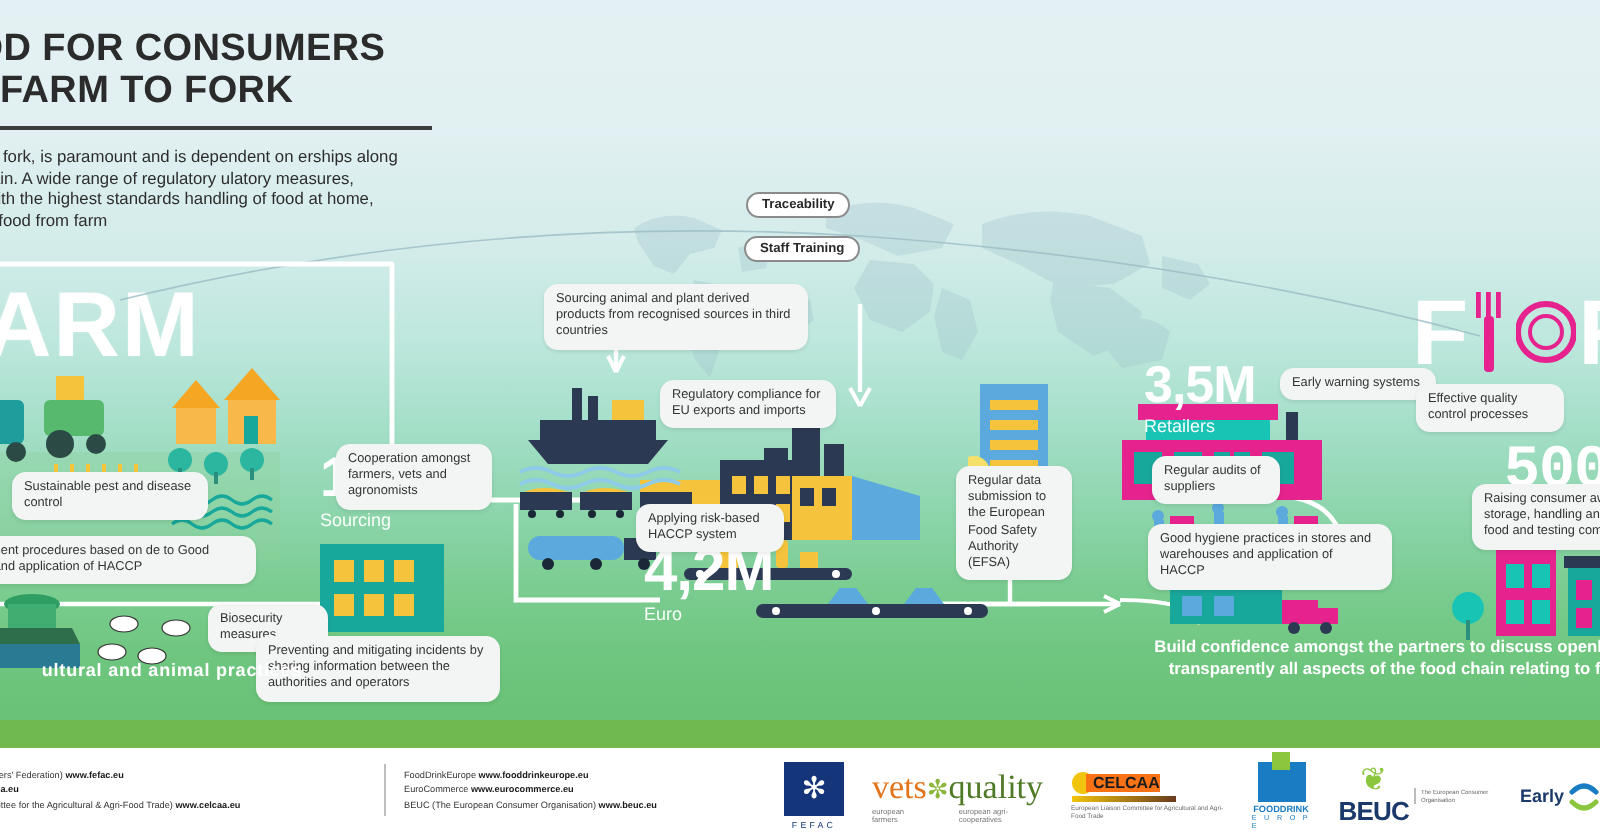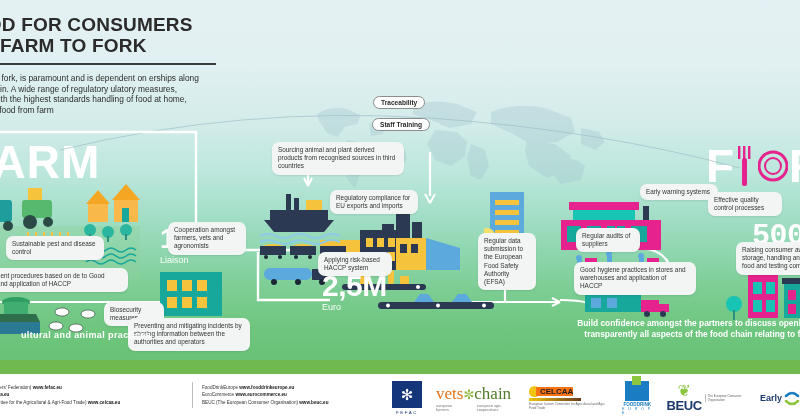--- a/index.html
+++ b/index.html
@@ -415,25 +415,29 @@
     <rect x="60" y="22" width="16" height="34" fill="#18a79b"></rect>
     <rect x="58" y="16" width="20" height="6" fill="#2b3a52"></rect>
     <g fill="#e5228d">
         <rect x="64" y="28" width="8" height="10"></rect>
         <rect x="64" y="42" width="8" height="10"></rect>
       </g>
   </svg>
 
   <div class="stat" id="stat-farmers">
     <div class="num">13M</div>
-    <div class="lbl">Liaison</div>
+    <div class="lbl">Sourcing</div>
   </div>
   <div class="stat" id="stat-jobs">
-    <div class="num">2,5M</div>
+    <div class="num">4,2M</div>
     <div class="lbl">Euro</div>
+  </div>
+  <div class="stat" id="stat-retail">
+    <div class="num">3,5M</div>
+    <div class="lbl">Retailers</div>
   </div>
   <div class="stat" id="stat-consumers">
     <div class="num">500</div>
     <div class="lbl">European</div>
   </div>
 
   <div class="bubble" style="left:6px;top:236px;width:86px;">Sustainable pest and disease control</div>
   <div class="bubble" style="left:-34px;top:268px;width:150px;">management procedures based on de to Good Practice and application of HACCP</div>
   <div class="bubble" style="left:104px;top:302px;width:48px;">Biosecurity measures</div>
   <div class="bubble" style="left:168px;top:222px;width:66px;">Cooperation amongst farmers, vets and agronomists</div>
@@ -475,21 +479,21 @@
   <div class="logos">
     <div class="logo lg-fefac">
       <div class="fefac-box">
         <span class="fefac-star">✻</span>
       </div>
       <div class="fefac-cap">FEFAC</div>
     </div>
 
     <div class="logo lg-copa">
       <div class="copa-top">
-        <span class="copa-a">vets</span><span class="copa-star">✼</span><span class="copa-b">chain</span>
+        <span class="copa-a">vets</span><span class="copa-star">✼</span><span class="copa-b">quality</span>
       </div>
       <div class="copa-sub">
         <span>european farmers</span>
         <span>european agri-cooperatives</span>
       </div>
     </div>
 
     <div class="logo lg-celcaa">
       <div class="celcaa-row">
         <span class="celcaa-c"></span>

